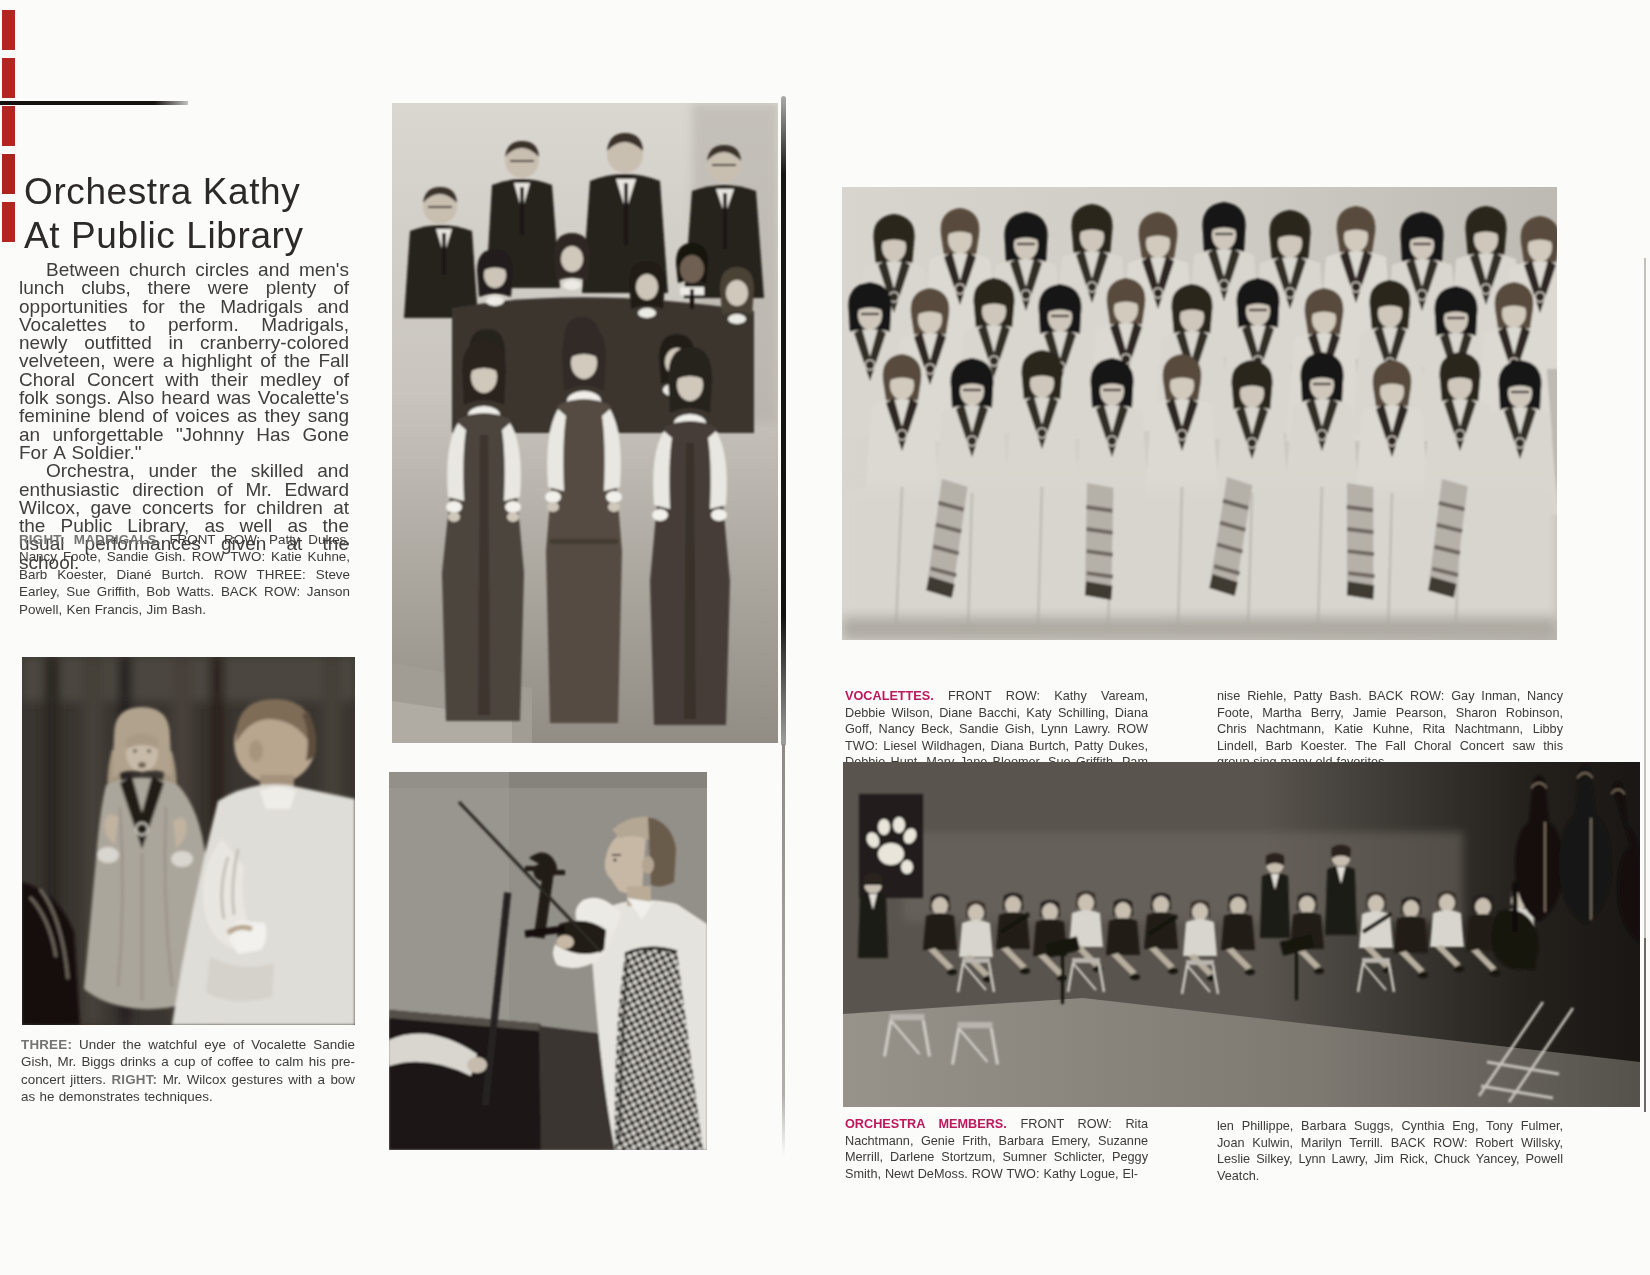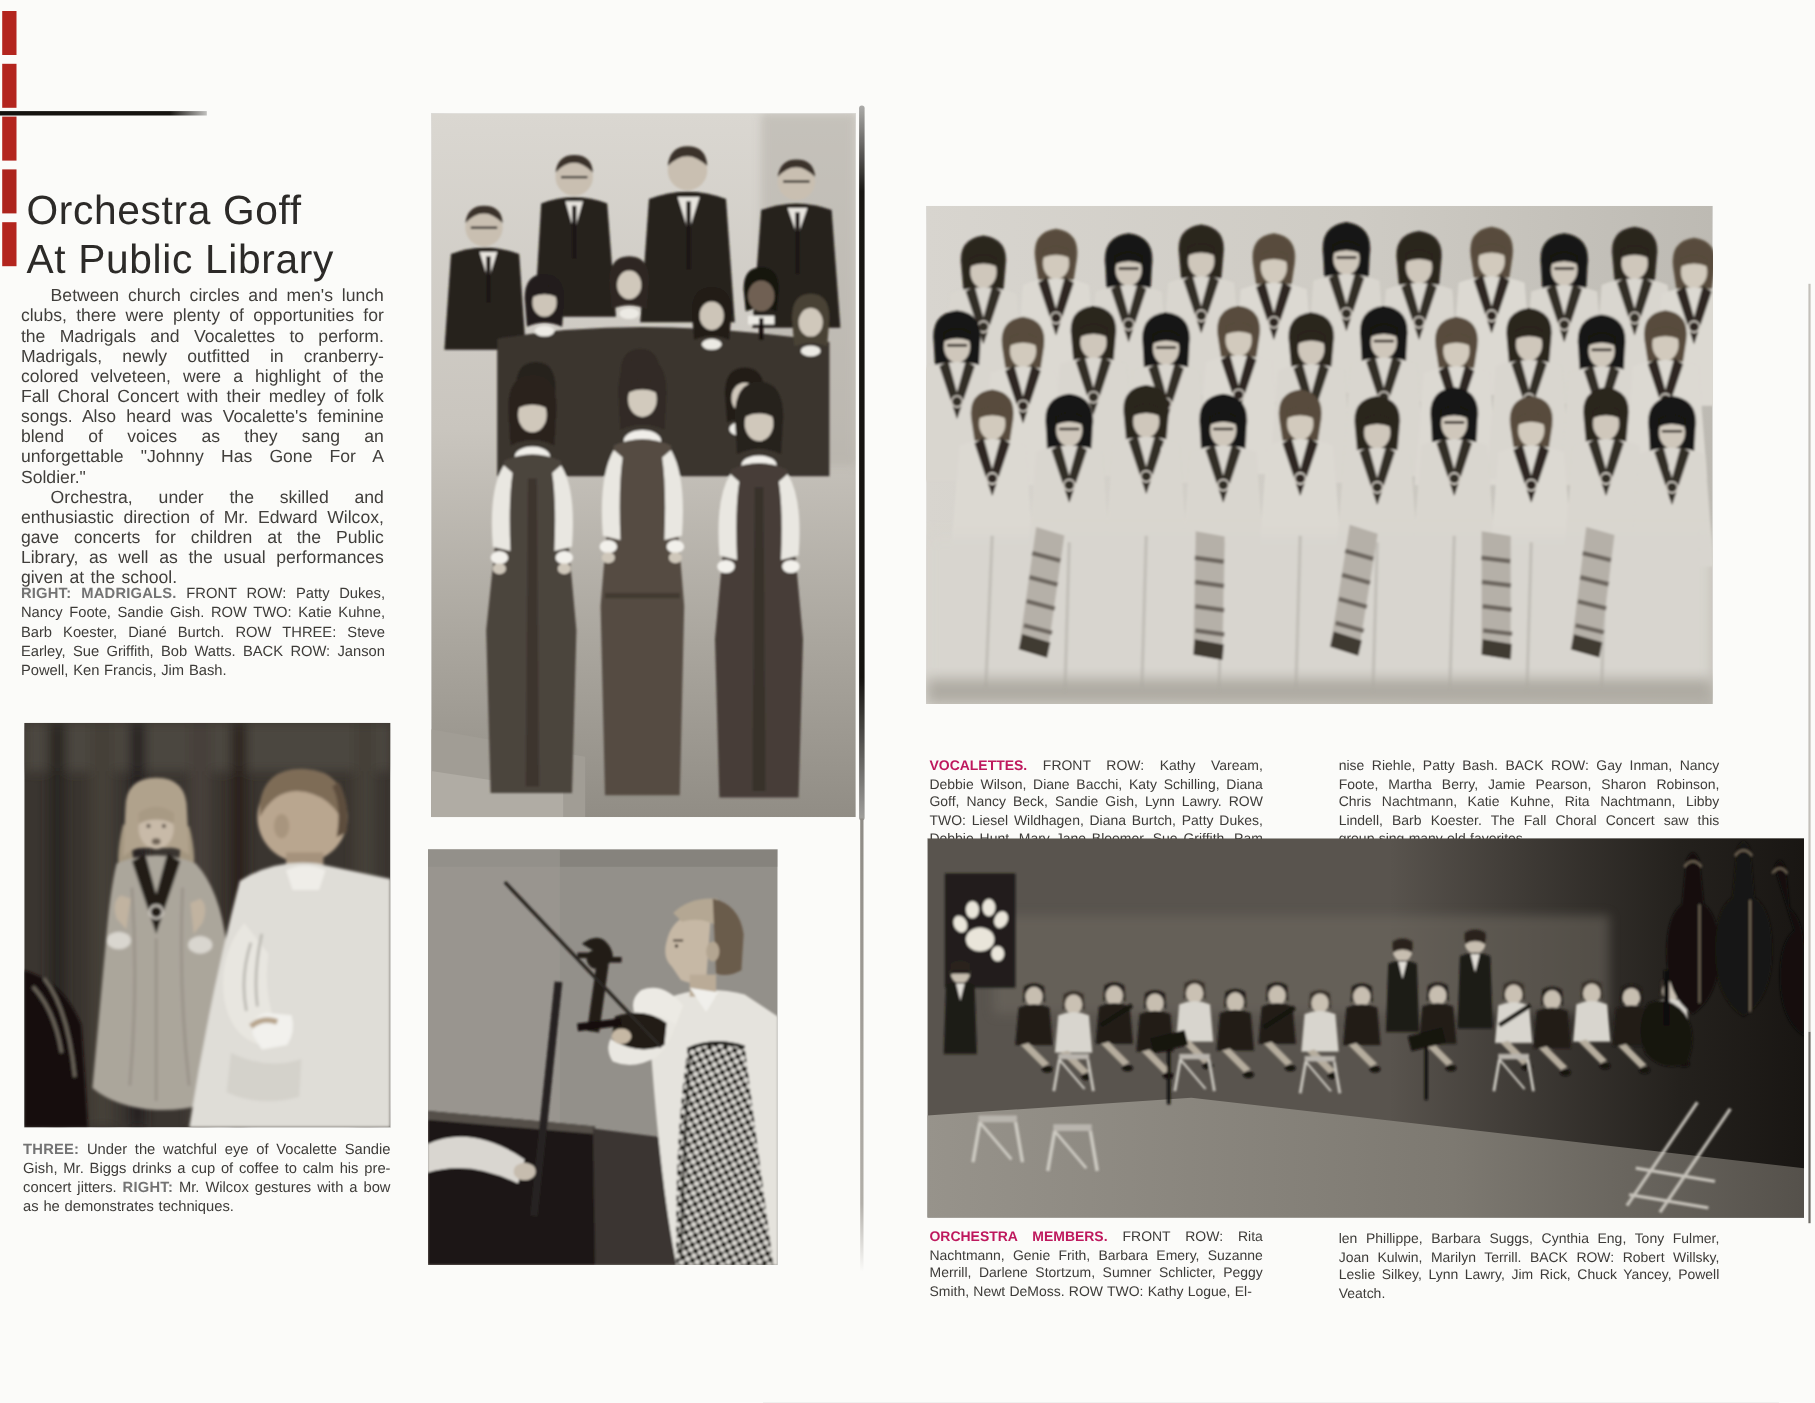--- a/index.html
+++ b/index.html
@@ -2,21 +2,21 @@
 <html><head>
 <meta charset="utf-8">
 <style>
   html,body{margin:0;padding:0;background:#e8e8e6;}
   #canvas{position:relative;width:1650px;height:1275px;background:#fbfbf9;overflow:hidden;
           font-family:"Liberation Sans", sans-serif;color:#3c3a37;}
   .abs{position:absolute;}
   
   .title{left:24px;top:170px;width:340px;font-size:37px;line-height:44px;
          letter-spacing:.6px;color:#2c2a28;font-weight:400;}
-  .bodytext{left:19px;top:261px;width:330px;font-size:16px;line-height:18.3px;
+  .bodytext{left:19px;top:261px;width:330px;font-size:19px;line-height:18.3px;
             text-align:justify;color:#403e3b;word-spacing:1.4px;}
   .bodytext p{margin:0;text-indent:27px;}
   .cap{font-size:13.4px;line-height:17.4px;text-align:justify;color:#3d3b38;word-spacing:.6px;}
   .cap b{color:#737373;letter-spacing:.2px;}
   .cap-madrigals{left:19px;top:531px;width:331px;}
   .cap-biggs{left:21px;top:1036px;width:334px;}
   .rcap{font-size:12.7px;line-height:16.6px;text-align:justify;color:#3d3b38;word-spacing:.4px;}
   .rcap b{color:#be185d;}
   .voc-c1{left:845px;top:688px;width:303px;}
   .voc-c2{left:1217px;top:688px;width:346px;}
@@ -48,21 +48,21 @@
   <div class="abs redmark" style="top:154px;background:#ad241d"></div>
   <div class="abs redmark" style="top:202px;background:#b3251e"></div>
 
   <div class="abs toprule"></div>
   <div class="abs gutter-a"></div>
   <div class="abs gutter-b"></div>
   <div class="abs edge-a"></div>
   <div class="abs edge-b"></div>
 
   <div class="abs title">
-    <div>Orchestra Goff</div>
+    <div>Orchestra Kathy</div>
     <div>At Public Library</div>
   </div>
 
   <div class="abs bodytext">
     <p>Between church circles and men's lunch clubs, there were plenty of opportunities for the Madrigals and Vocalettes to perform. Madrigals, newly outfitted in cranberry-colored velveteen, were a highlight of the Fall Choral Concert with their medley of folk songs. Also heard was Vocalette's feminine blend of voices as they sang an unforgettable "Johnny Has Gone For A Soldier."</p>
     <p>Orchestra, under the skilled and enthusiastic direction of Mr. Edward Wilcox, gave concerts for children at the Public Library, as well as the usual performances given at the school.</p>
   </div>
 
   <div class="abs cap cap-madrigals"><b>RIGHT: MADRIGALS.</b><span> FRONT ROW: Patty Dukes, Nancy Foote, Sandie Gish. ROW TWO: Katie Kuhne, Barb Koester, Diané Burtch. ROW THREE: Steve Earley, Sue Griffith, Bob Watts. BACK ROW: Janson Powell, Ken Francis, Jim Bash.</span></div>
 

